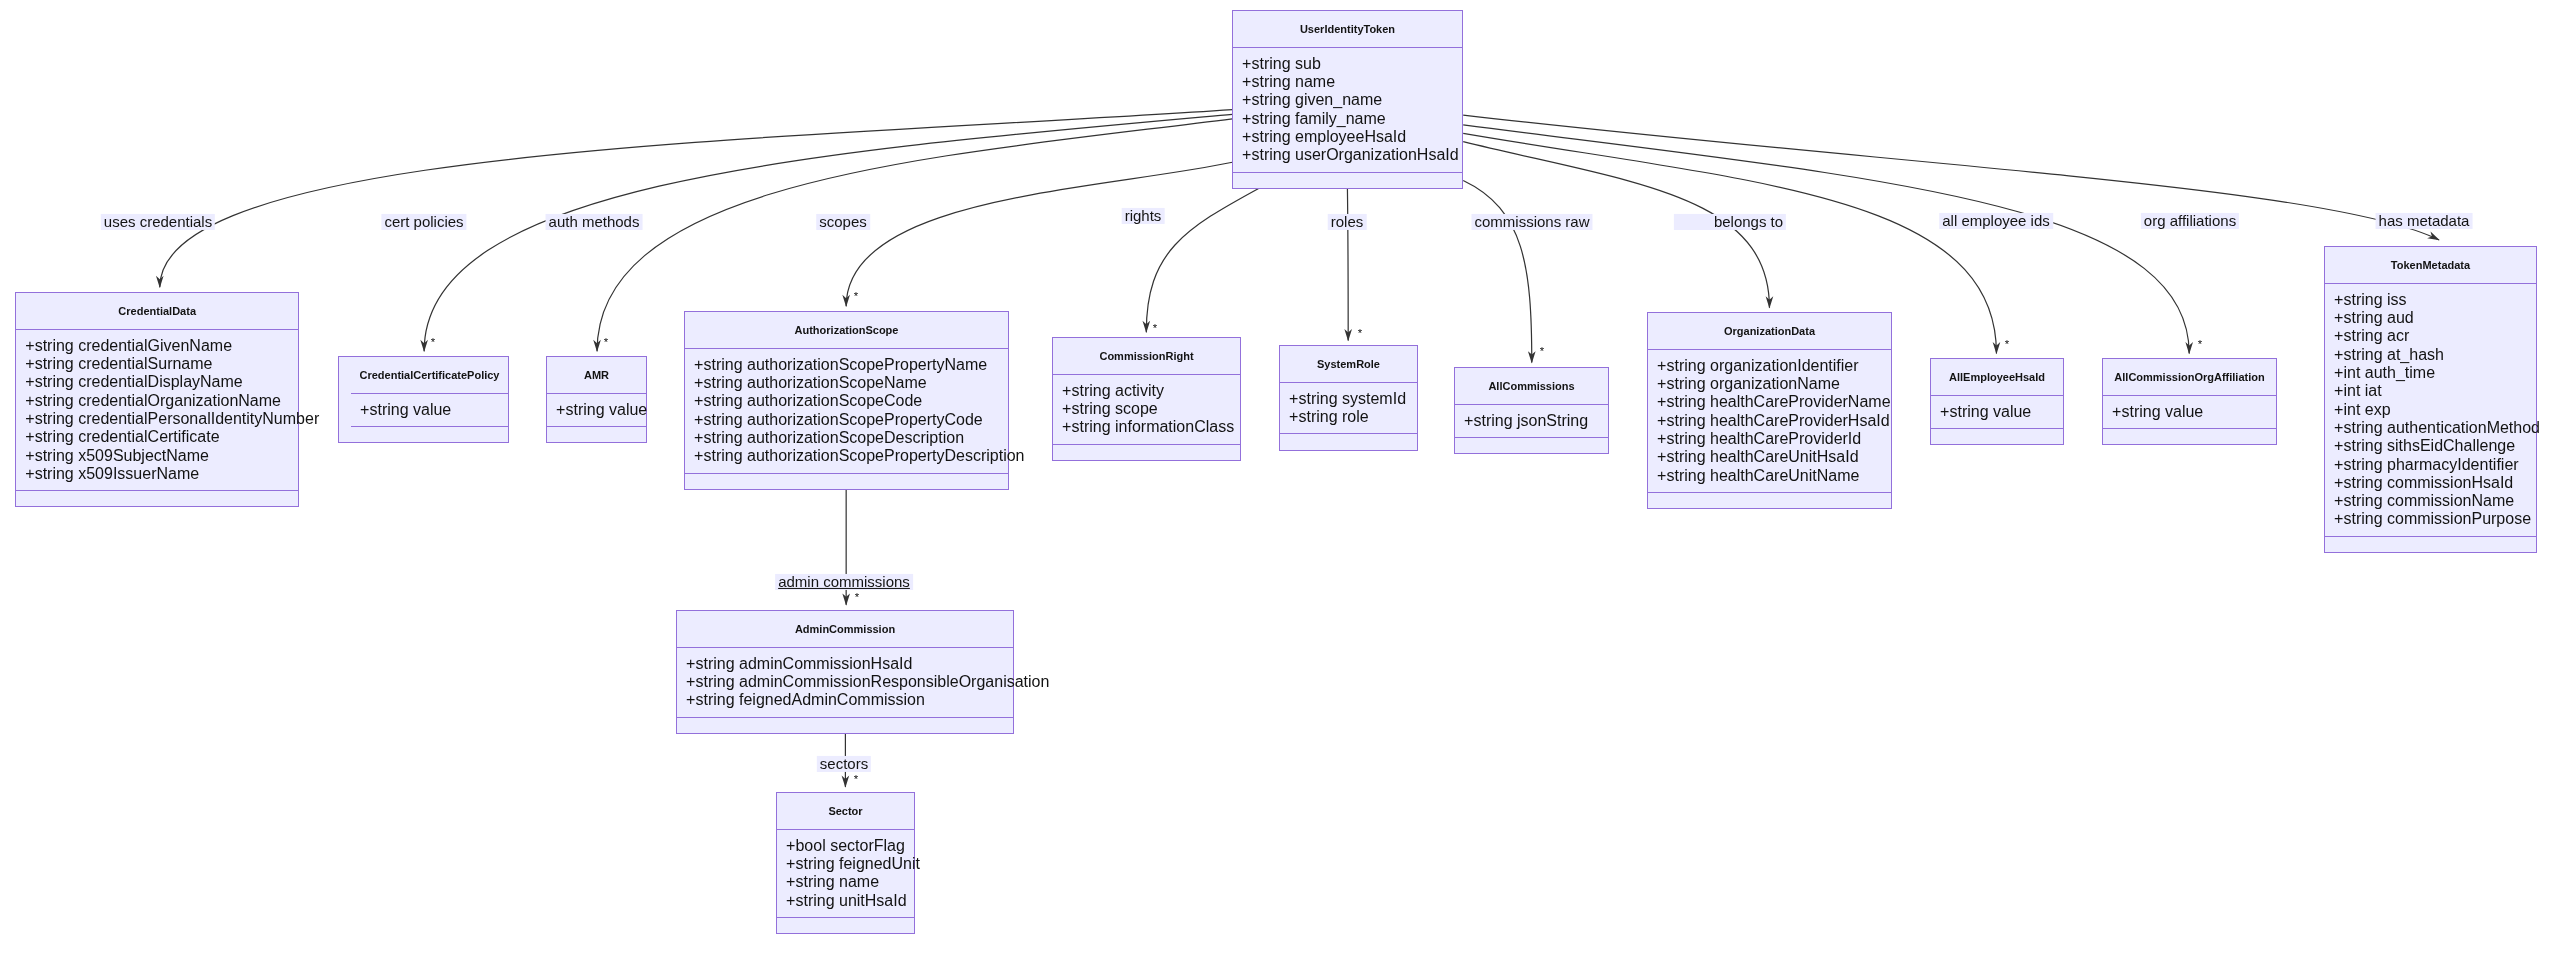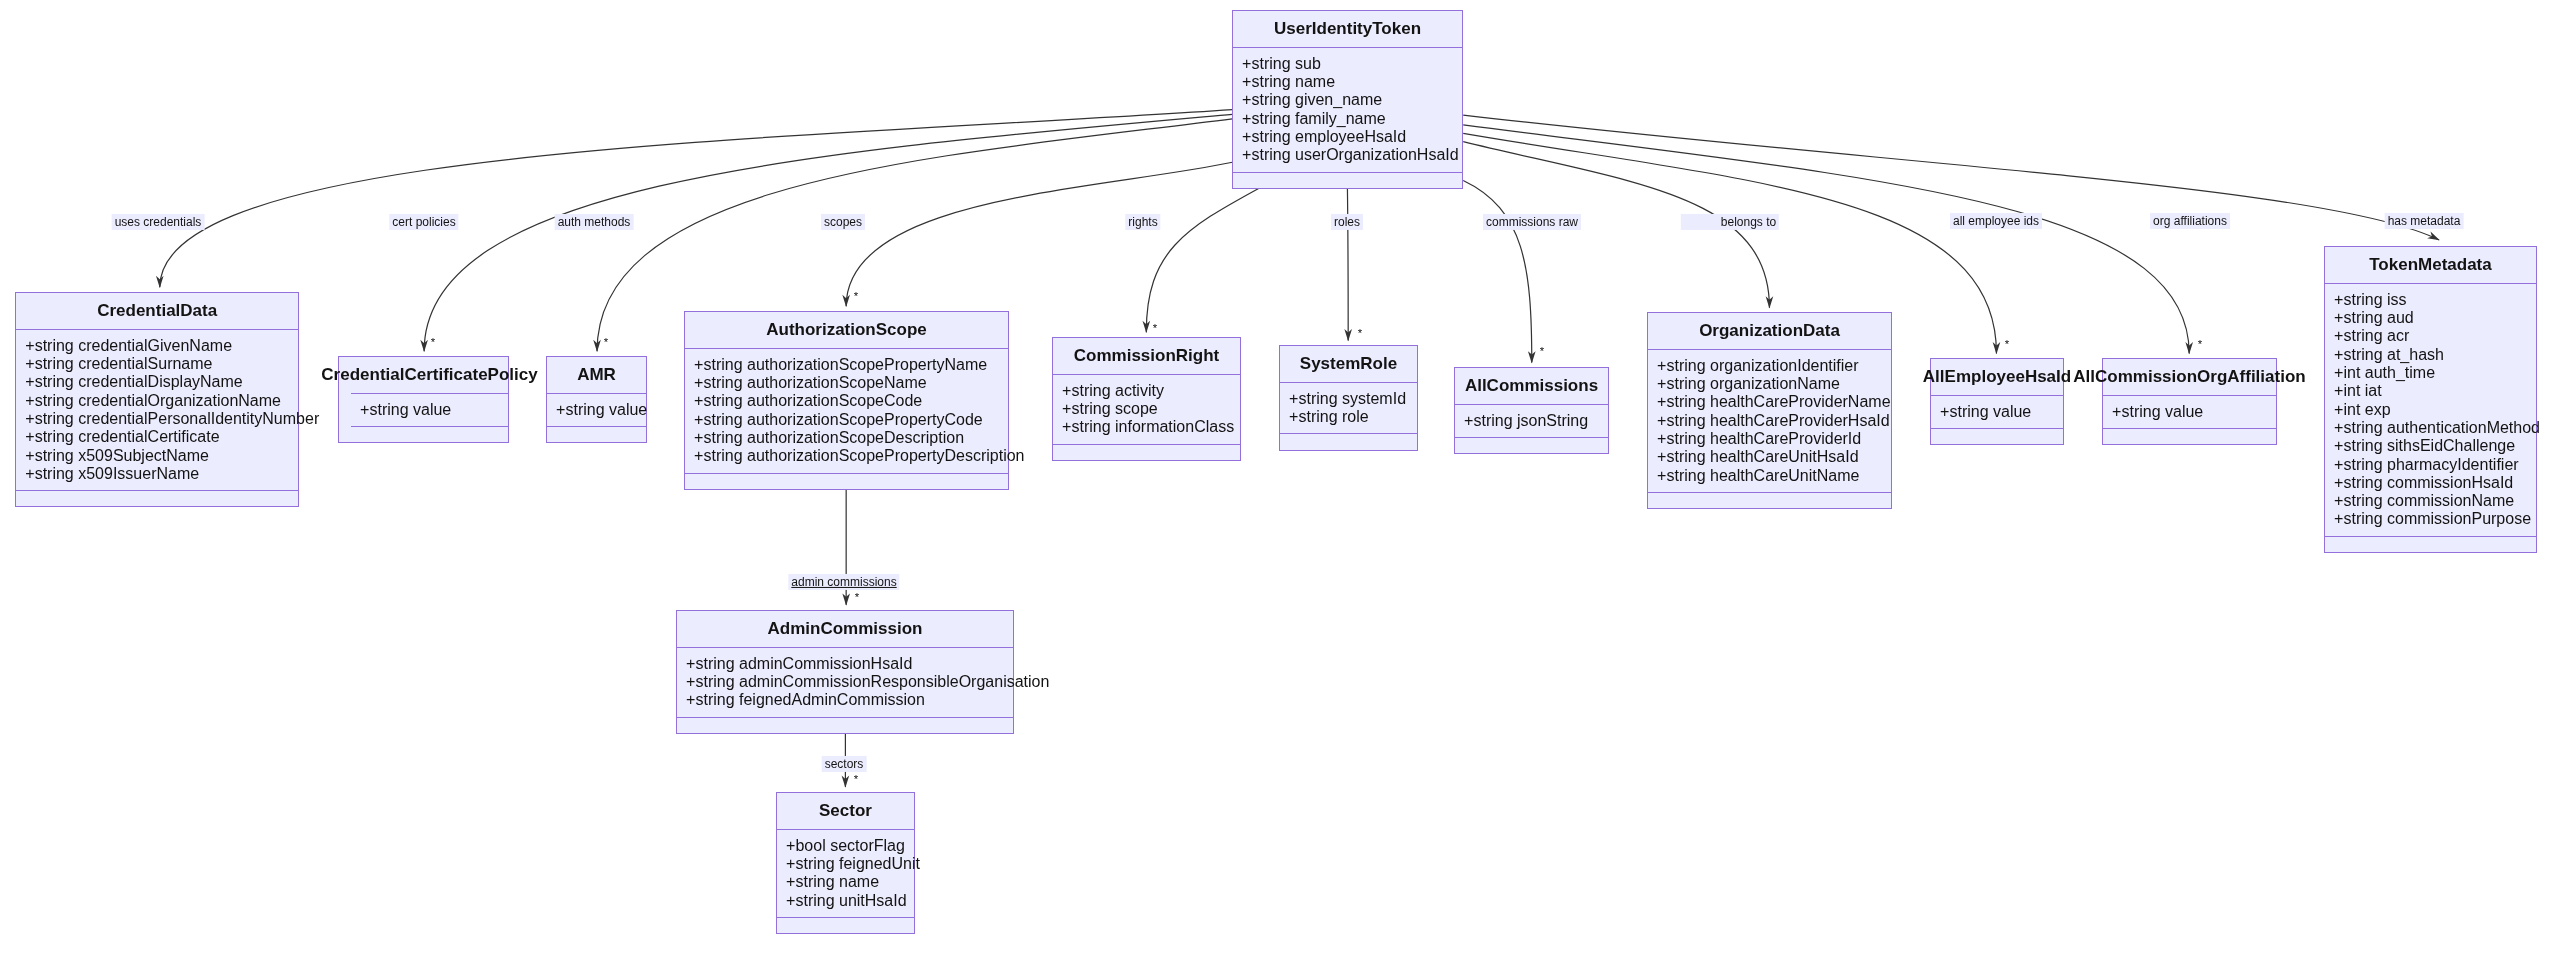--- a/index.html
+++ b/index.html
@@ -30,21 +30,21 @@
     background: #ECECFF;
     border: 1.1px solid #9370DB;
     font-size: 11.4px;
   }
   .uml-class-title {
     height: 36px;
     display: flex;
     align-items: center;
     justify-content: center;
     font-weight: bold;
-    font-size: 17px;
+    font-size: 11px;
     border-bottom: 0.8px solid #9370DB;
     white-space: nowrap;
     padding: 0 3px;
   }
   .uml-class-attrs {
     padding: 6.9px 0;
     border-bottom: 0.8px solid #9370DB;
   }
   .uml-attr {
     height: 18.3px;
@@ -54,21 +54,21 @@
     font-size: 16px;
   }
   .uml-class-methods {
     height: 15.2px;
   }
   .edge-label {
     position: absolute;
     transform: translate(-50%, -50%);
     background: #ECECFF;
     padding: 0.8px 3px;
-    font-size: 12px;
+    font-size: 15px;
     line-height: 14.5px;
     white-space: nowrap;
     color: #131313;
   }
   .edge-cardinality {
     position: absolute;
     transform: translate(-50%, -50%);
     font-size: 11.4px;
     color: #131313;
   }
@@ -97,21 +97,21 @@
       <path d="M1110,642 L1110,794" class="edge-path" marker-end="url(#arrowhead)"></path>
       <path d="M1109,962 L1109,1033" class="edge-path" marker-end="url(#arrowhead)"></path>
     </svg>
 <div class="edge-label" style="left: 158px; top: 222px;">uses credentials</div>
     <div class="edge-label" style="left: 424px; top: 222px;">cert policies</div>
     <div class="edge-cardinality" style="left: 433px; top: 342px;">*</div>
     <div class="edge-label" style="left: 594px; top: 222px;">auth methods</div>
     <div class="edge-cardinality" style="left: 606px; top: 342px;">*</div>
     <div class="edge-label" style="left: 843px; top: 222px;">scopes</div>
     <div class="edge-cardinality" style="left: 856px; top: 296px;">*</div>
-    <div class="edge-label" style="left: 1143px; top: 222px;">rights</div>
+    <div class="edge-label" style="left: 1143px; top: 216px;">rights</div>
     <div class="edge-cardinality" style="left: 1155px; top: 328px;">*</div>
     <div class="edge-label" style="left: 1347px; top: 222px;">roles</div>
     <div class="edge-cardinality" style="left: 1360px; top: 333px;">*</div>
     <div class="edge-label" style="left: 1532px; top: 222px;">commissions raw</div>
     <div class="edge-cardinality" style="left: 1542px; top: 351px;">*</div>
     <div class="edge-label" style="left: 1730px; top: 222px; padding-left: 40px;">belongs to</div>
     <div class="edge-label" style="left: 1996px; top: 221px;">all employee ids</div>
     <div class="edge-cardinality" style="left: 2007px; top: 344px;">*</div>
     <div class="edge-label" style="left: 2190px; top: 221px;">org affiliations</div>
     <div class="edge-cardinality" style="left: 2200px; top: 344px;">*</div>

